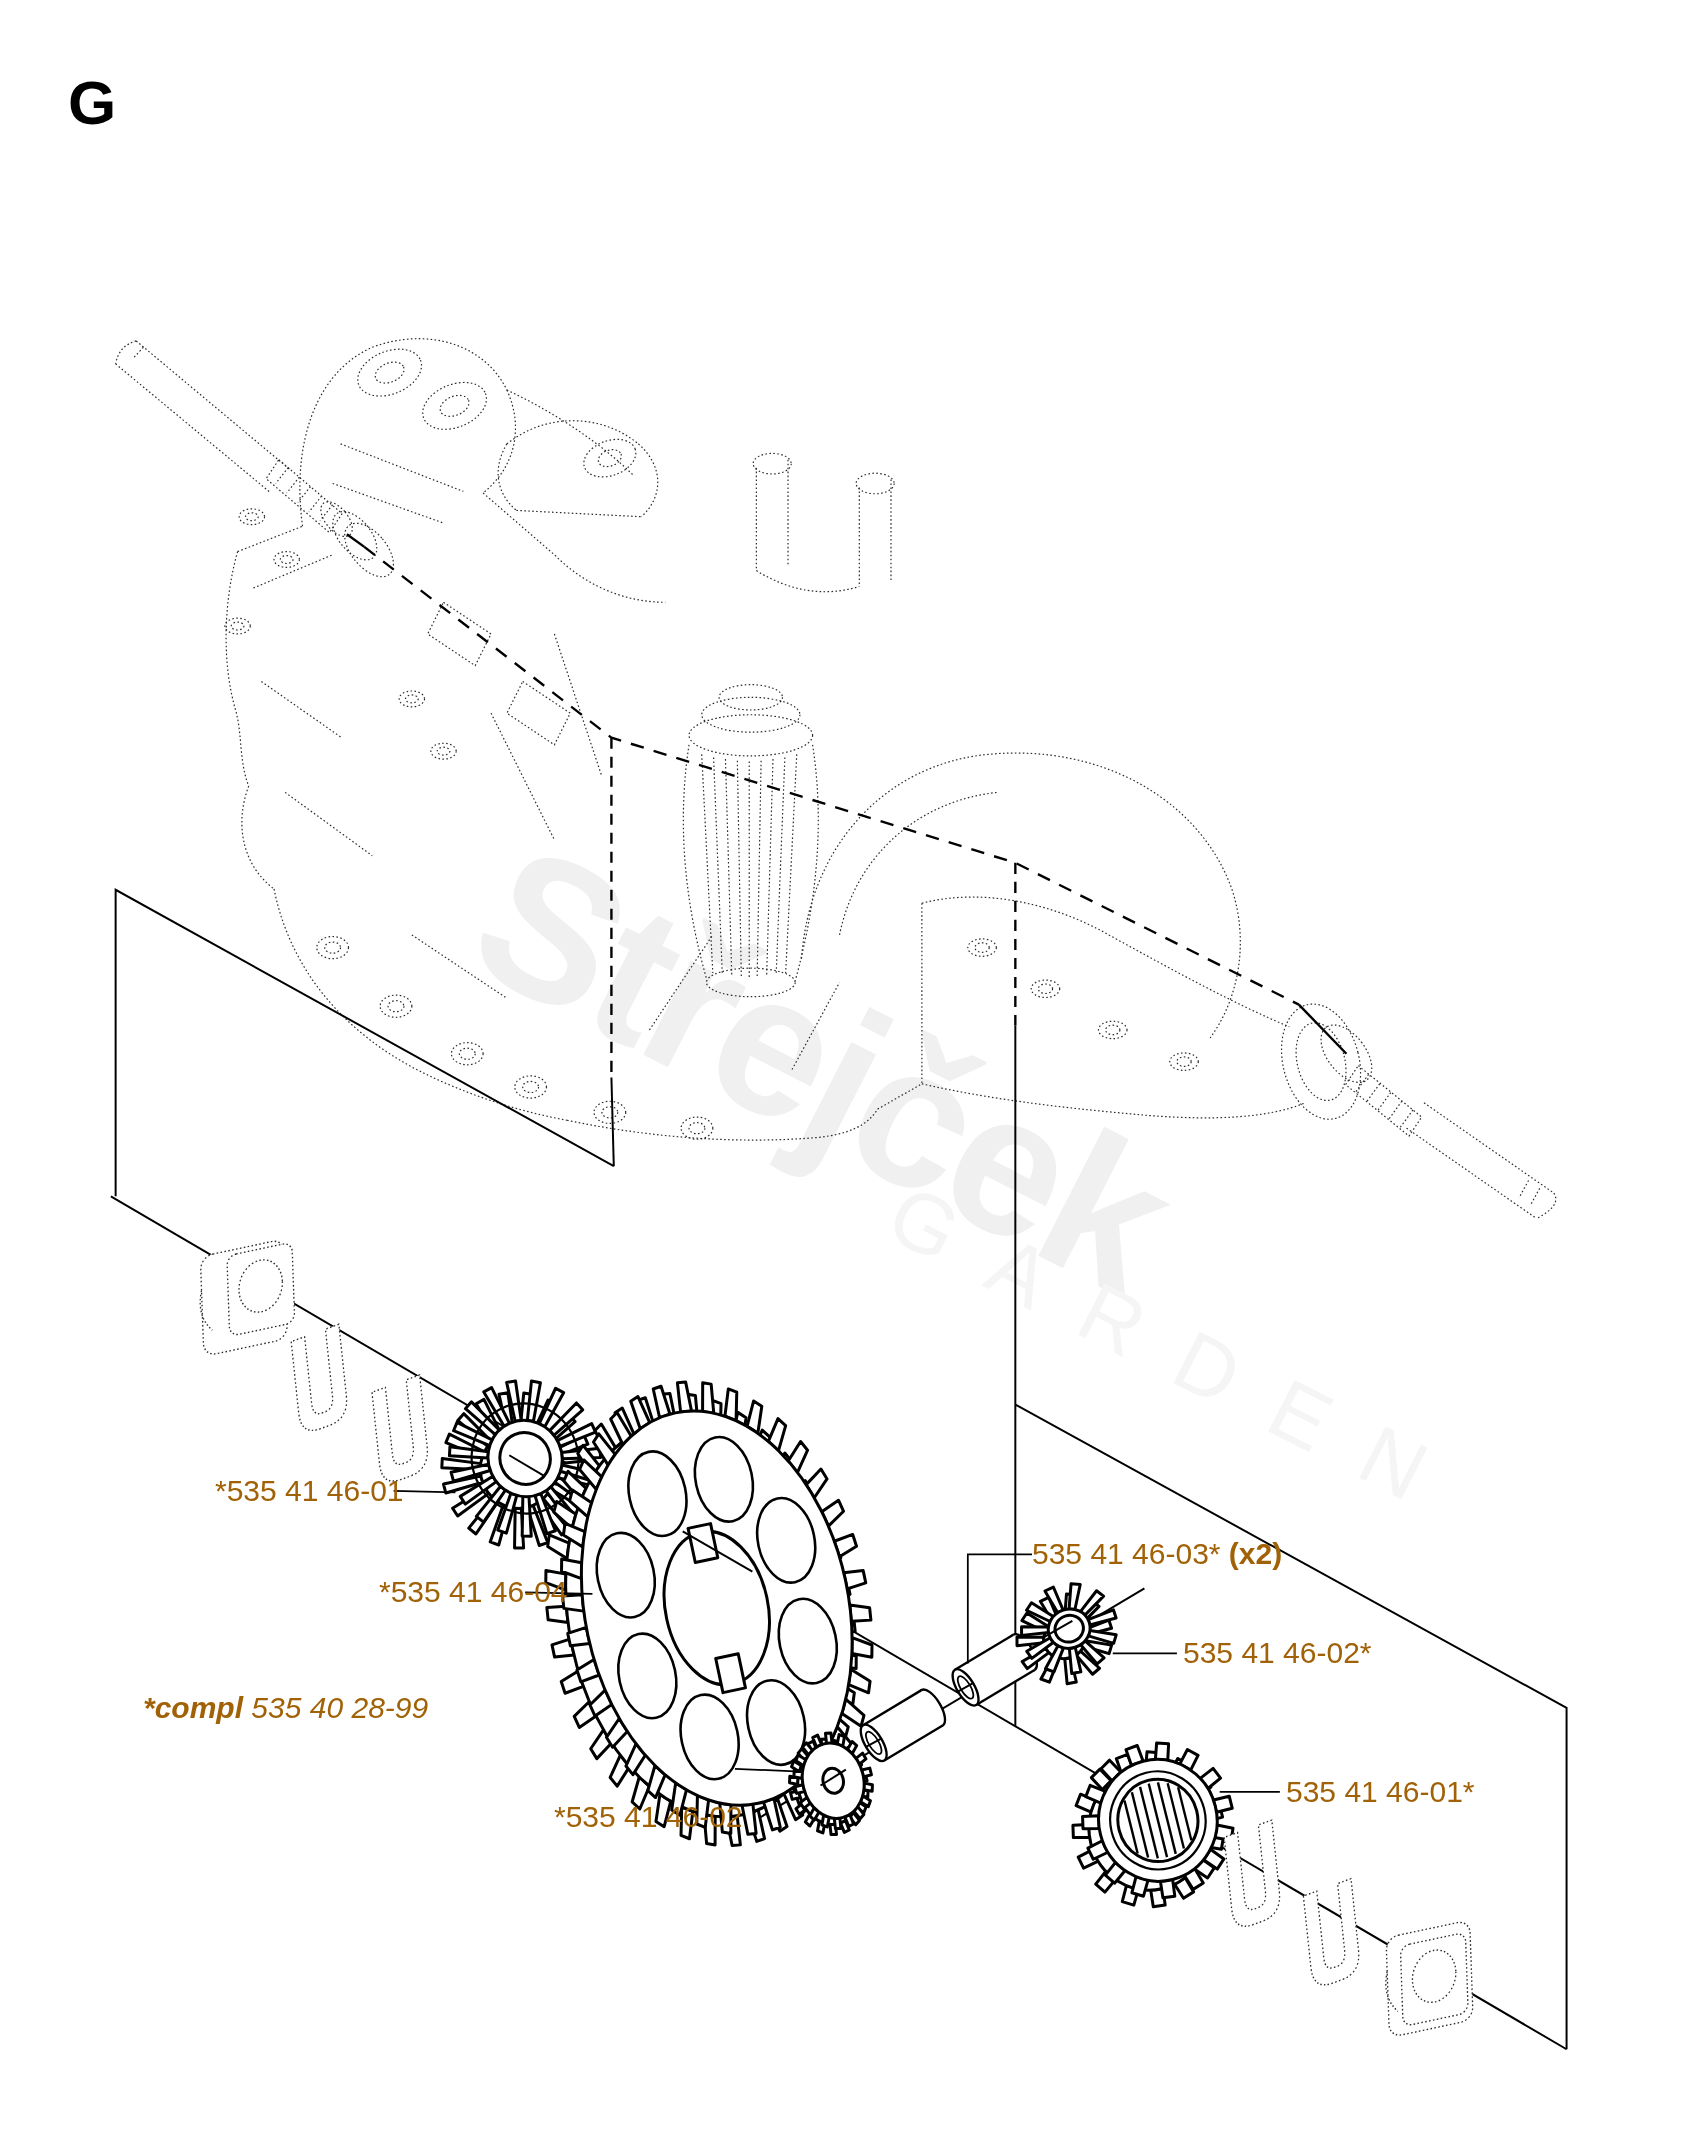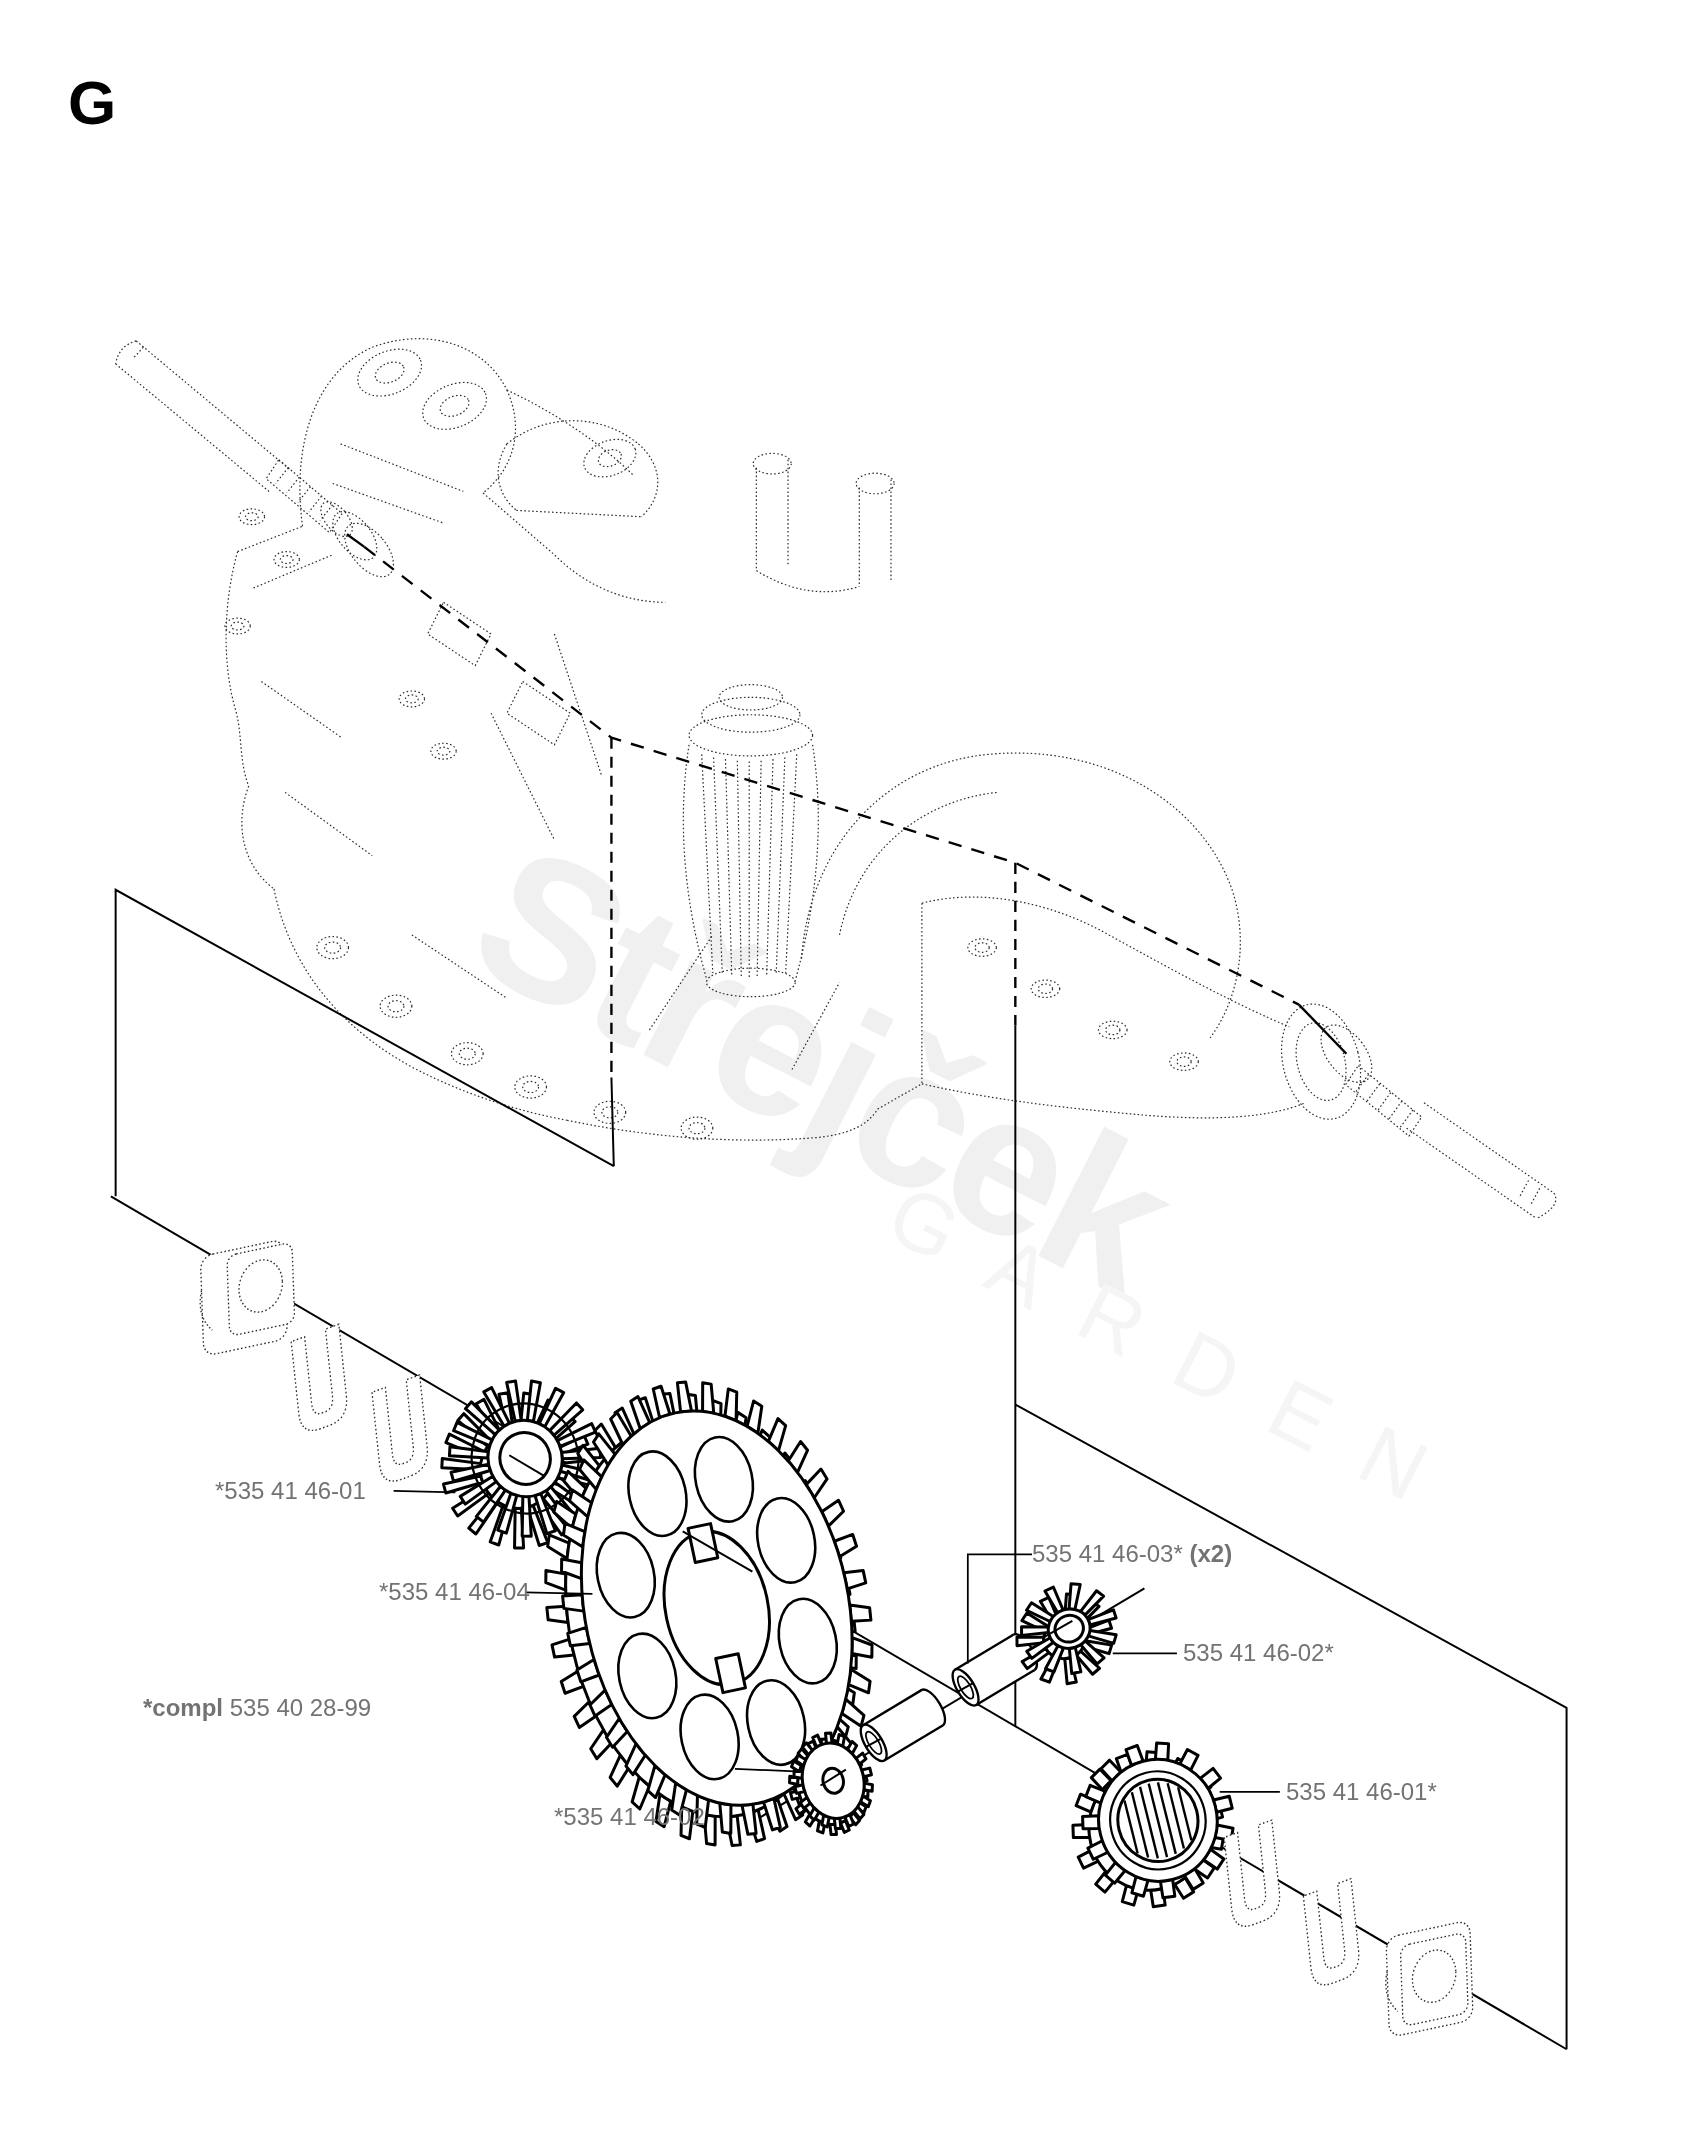--- a/index.html
+++ b/index.html
@@ -6,21 +6,21 @@
   body{width:1702px;height:2151px;position:relative;overflow:hidden;
        font-family:"Liberation Sans", sans-serif;}
   #wm-word,#wm-sub{position:absolute;white-space:nowrap;transform-origin:left top;
        user-select:none;pointer-events:none;}
   #wm-word{left:545px;top:798px;font-size:200px;font-weight:bold;letter-spacing:-4.8px;
        transform:rotate(27deg);}
   #wm-sub{left:917px;top:1166px;font-size:84px;font-weight:400;letter-spacing:46px;
        transform:rotate(27deg);}
   #section-letter{position:absolute;left:68px;top:67px;font-size:62px;font-weight:bold;color:#000;}
   #diagram{position:absolute;left:0;top:0;}
-  .callout{position:absolute;font-size:24px;color:#737373;white-space:nowrap;line-height:32px;}
+  .callout{position:absolute;font-size:30px;color:#a16207;white-space:nowrap;line-height:32px;}
   .callout b{font-weight:bold;}
   .dotted{fill:none;stroke:#2b2b2b;stroke-width:1.5;stroke-dasharray:2 3;}
 </style>
 </head>
 <body>
 
 <div id="wm-word" style="color: rgb(240, 240, 240);">Střejček</div>
 <div id="wm-sub" style="color: rgb(245, 245, 245);">GARDEN</div>
 
 <div id="section-letter">G</div>
@@ -260,19 +260,19 @@
       <polyline points="928,2233 1004,2236" fill="none" stroke="#000" stroke-width="2.2"></polyline>
       <polyline points="1303,1962 1222,1962 1222,2100" fill="none" stroke="#000" stroke-width="2.2"></polyline>
       <polyline points="1405,2087 1486,2087" fill="none" stroke="#000" stroke-width="2.2"></polyline>
       <polyline points="1540,2262 1616,2262" fill="none" stroke="#000" stroke-width="2.2"></polyline>
     </g>
 </svg>
 
 <div id="callouts">
     <div class="callout" style="left: 215px; top: 1475px;"><span>*535 41 46-01</span></div>
     <div class="callout" style="left: 343px; top: 1576px; margin-left: 36px;"><span>*535 41 46-04</span></div>
-    <div class="callout" style="left: 143px; top: 1692px;"><b>*compl</b><span> 535 40 28-99</span></div>
+    <div class="callout" style="left: 143px; top: 1692px; font-style: italic;"><b>*compl</b><span> 535 40 28-99</span></div>
     <div class="callout" style="left: 554px; top: 1753px; margin-top: 48px;"><span>*535 41 46-02</span></div>
     <div class="callout" style="left: 1032px; top: 1538px;"><span>535 41 46-03* </span><b>(x2)</b></div>
     <div class="callout" style="left: 1183px; top: 1637px;"><span>535 41 46-02*</span></div>
     <div class="callout" style="left: 1286px; top: 1776px; text-align: right;"><span>535 41 46-01*</span></div>
   </div>
 
 
 </body></html>

